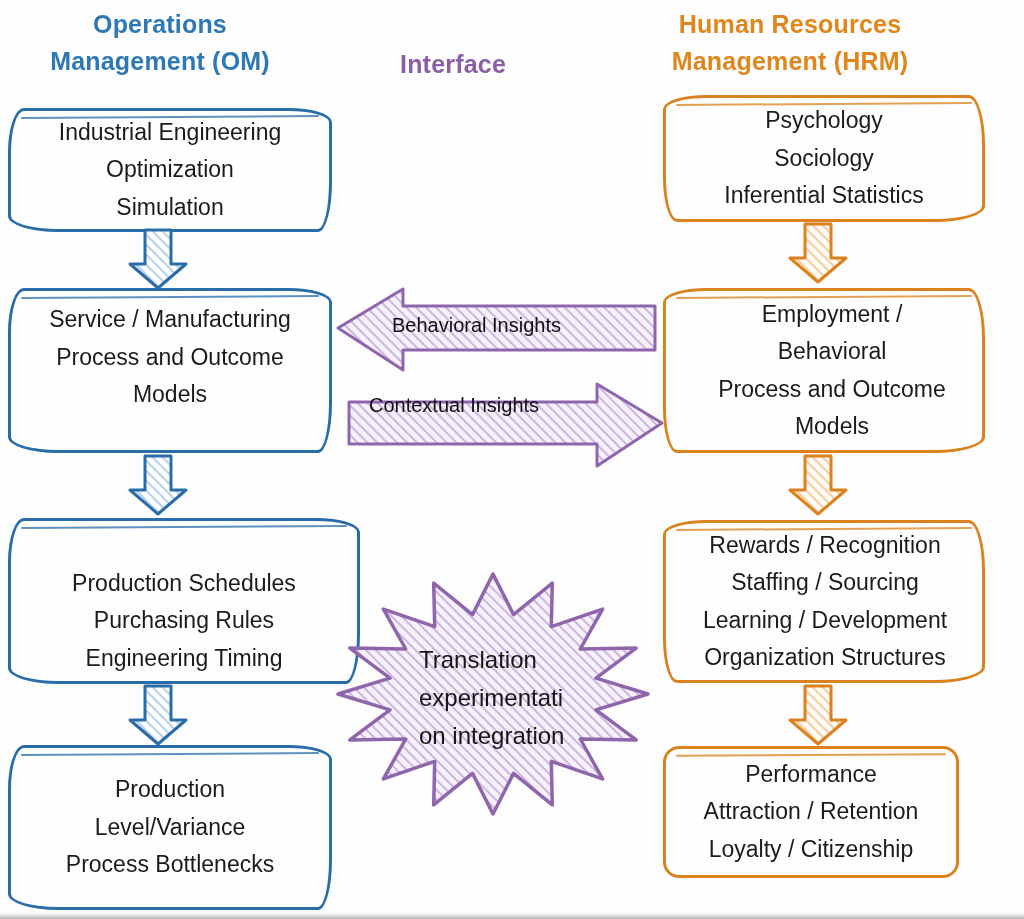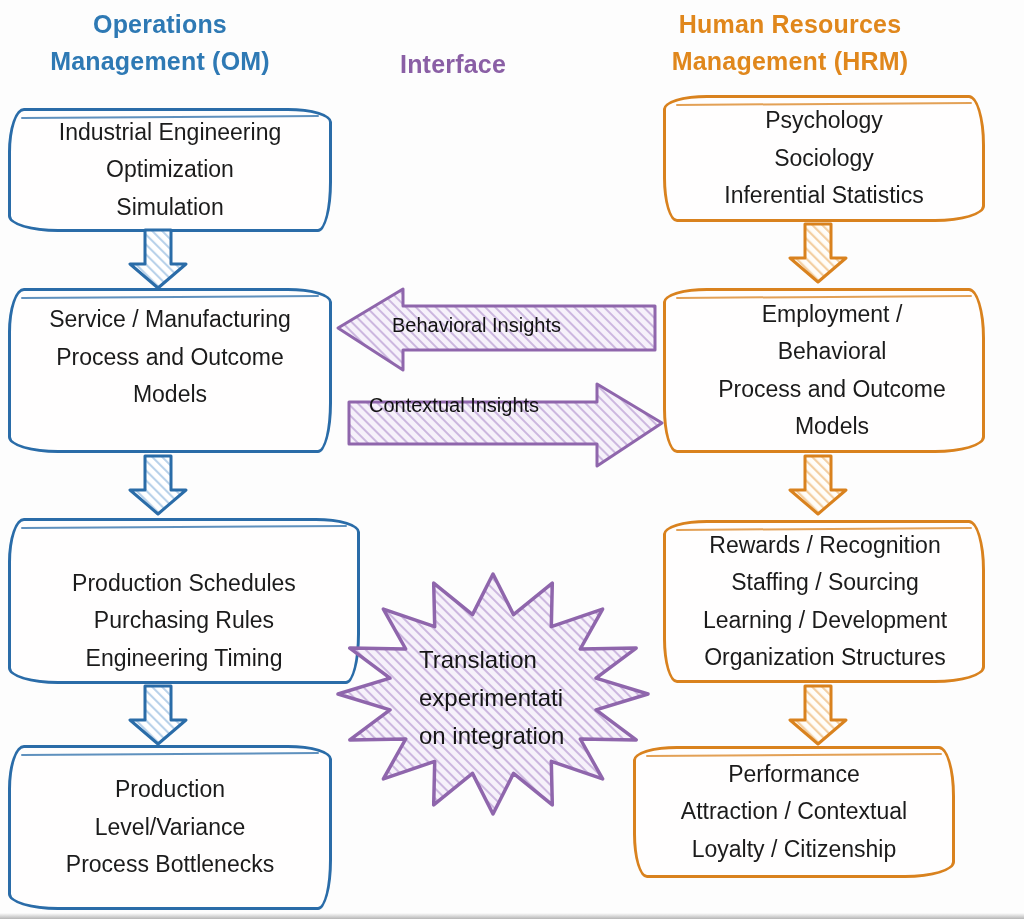--- a/index.html
+++ b/index.html
@@ -138,23 +138,23 @@
     <span>Rewards / Recognition</span>
     <span>Staffing / Sourcing</span>
     <span>Learning / Development</span>
     <span>Organization Structures</span>
   </div>
 
   <svg class="darrow" style="left:788px;top:684px;" width="60" height="62" viewBox="0 0 60 62">
     <path d="M17 2 H43 V36 H58 L30 60 L2 36 H17 Z" fill="url(#hatchOrange)" stroke="#d9821e" stroke-width="3" stroke-linejoin="round"></path>
   </svg>
 
-  <div class="box orange" style="left:633px;top:746px;width:322px;height:132px;">
+  <div class="box orange" style="left:663px;top:746px;width:296px;height:132px;border-radius:16px;">
     <span>Performance</span>
-    <span>Attraction / Contextual</span>
+    <span>Attraction / Retention</span>
     <span>Loyalty / Citizenship</span>
   </div>
 
   <div class="harrow" style="left:335px;top:287px;width:325px;height:85px;">
     <svg width="325" height="85" viewBox="0 0 325 85">
       <polygon points="3,41 68,2 68,19 320,19 320,63 68,63 68,83" fill="url(#hatchPurple)" stroke="#8f66ac" stroke-width="3" stroke-linejoin="round"></polygon>
     </svg>
     <span class="harrow-label" style="left:57px;top:27px;">Behavioral Insights</span>
   </div>
 

